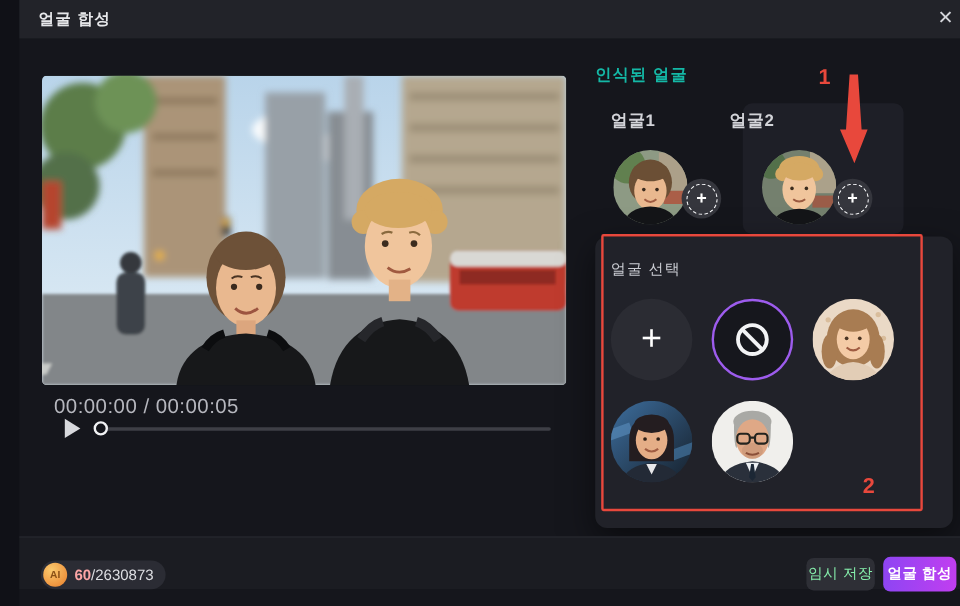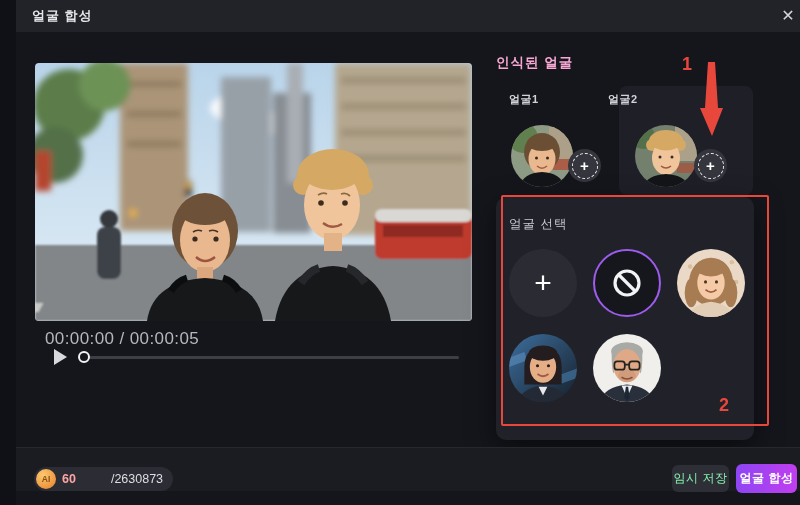--- a/index.html
+++ b/index.html
@@ -15,36 +15,36 @@
   
   .video { position:absolute; left:19px; top:63px; width:437px; height:258px; border-radius:4px; overflow:hidden; background:#000; }
   .video svg { display:block; width:100%; height:100%; }
 
   .timestamp { position:absolute; left:29px; top:329px; font-size:17px; color:#b6b7be; letter-spacing:.4px; }
   .play-btn { position:absolute; left:38px; top:349px; width:0; height:0; border-left:13px solid #d8d9dd; border-top:8.5px solid transparent; border-bottom:8.5px solid transparent; cursor:pointer; }
   .seek-handle { position:absolute; left:62px; top:351px; width:12px; height:12px; border:2.5px solid #f1f2f4; border-radius:50%; background:#15161c; cursor:pointer; z-index:2; }
   .seek-track { position:absolute; left:70px; top:355.5px; width:373px; height:3px; background:#3e3f46; border-radius:2px; cursor:pointer; }
 
   
-  .recognized-header { position:absolute; left:480px; top:54px; font-size:13.5px; font-weight:bold; color:#f9a8d4; letter-spacing:1px; }
-  .face-label { position:absolute; font-size:11px; font-weight:bold; color:#d2d3d8; letter-spacing:.5px; }
+  .recognized-header { position:absolute; left:480px; top:54px; font-size:13.5px; font-weight:bold; color:#14b8a6; letter-spacing:1px; }
+  .face-label { position:absolute; font-size:14px; font-weight:bold; color:#d2d3d8; letter-spacing:.5px; }
   .face1-label { left:493px; top:92px; }
   .face2-label { left:592px; top:92px; }
   .face2-card { position:absolute; left:603px; top:86px; width:134px; height:109px; background:#1e1f27; border-radius:8px; }
   .face-thumb { position:absolute; width:62px; height:62px; border-radius:50%; overflow:hidden; cursor:pointer; }
   .face1-thumb { left:495px; top:125px; }
   .face2-thumb { left:619px; top:125px; }
   .face-thumb svg { display:block; width:100%; height:100%; }
   .add-btn { position:absolute; width:33px; height:33px; border-radius:50%; background:#35363d; display:flex; align-items:center; justify-content:center; cursor:pointer; }
   .add-btn .dash-ring { width:26px; height:26px; border:1.5px dashed #f2f3f5; border-radius:50%; display:flex; align-items:center; justify-content:center; color:#fff; font-size:15px; font-weight:bold; line-height:1; }
   .face1-add { left:552px; top:149px; }
   .face2-add { left:678px; top:149px; }
 
   
-  .picker { position:absolute; left:480px; top:197px; width:258px; height:243px; background:#212229; border-radius:10px; box-shadow:0 10px 28px rgba(0,0,0,.5); }
+  .picker { position:absolute; left:480px; top:197px; width:298px; height:243px; background:#212229; border-radius:10px; box-shadow:0 10px 28px rgba(0,0,0,.5); }
   .picker-title { position:absolute; left:13px; top:19px; font-size:12.5px; color:#caccd2; letter-spacing:1px; }
   .opt { position:absolute; width:68px; height:68px; border-radius:50%; overflow:hidden; cursor:pointer; }
   .opt svg { display:block; width:100%; height:100%; }
   .opt-add { left:13px; top:52px; background:#2b2c33; display:flex; align-items:center; justify-content:center; color:#fff; font-size:30px; font-weight:300; line-height:1; }
   .opt-none { left:97px; top:52px; background:#16171d; border:2px solid #9d5ced; display:flex; align-items:center; justify-content:center; }
   .opt-w1 { left:181px; top:52px; }
   .opt-w2 { left:13px; top:137px; }
   .opt-m1 { left:97px; top:137px; }
 
   
@@ -52,21 +52,21 @@
   .anno-num { position:absolute; color:#e8483c; font-size:18px; font-weight:bold; z-index:11; }
   .anno-1 { left:666px; top:54px; }
   .anno-2 { left:703px; top:395px; }
   .anno-arrow { position:absolute; left:660px; top:55px; width:60px; height:90px; z-index:11; pointer-events:none; }
 
   
   .footer { position:absolute; left:0; top:447px; width:800px; height:44px; background:#1b1c22; border-top:1px solid #27282f; }
   .credits-pill { position:absolute; left:18px; top:19px; height:24px; background:#2b2c34; border-radius:12px; display:flex; align-items:center; padding:0 10px 0 2px; }
   .coin { width:20px; height:20px; border-radius:50%; background:radial-gradient(circle at 35% 30%, #fbca6e, #ef953f 70%, #d9782c); display:flex; align-items:center; justify-content:center; font-size:8.5px; font-weight:bold; color:#8a5016; }
   .credits-used { margin-left:6px; font-size:12.5px; color:#fca5a5; font-weight:bold; }
-  .credits-total { font-size:12.5px; color:#dedfe3;padding-left:35px; }
+  .credits-total { font-size:12.5px; color:#dedfe3; }
   .btn { position:absolute; display:flex; align-items:center; justify-content:center; font-size:12px; border-radius:6px; cursor:pointer; letter-spacing:.5px; }
   .btn-save { left:656px; top:17px; width:57px; height:27px; background:#2e2f36; color:#86efac; }
   .btn-submit { left:720px; top:16px; width:61px; height:29px; background:linear-gradient(90deg,#8e45f3,#c13ef0); color:#ffffff; font-weight:bold; }
 </style>
 </head>
 <body>
 
 <div class="window">
 
   <div class="titlebar">

